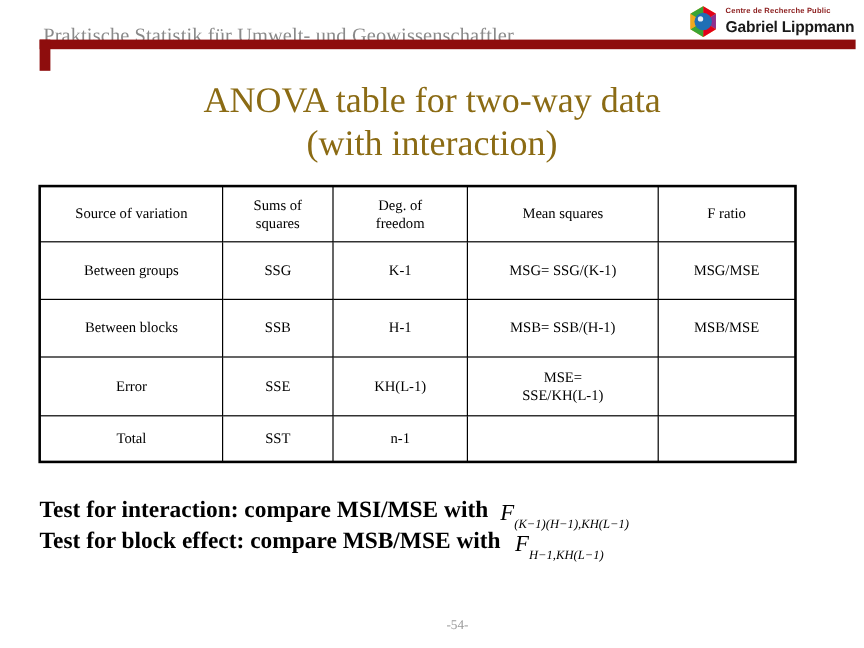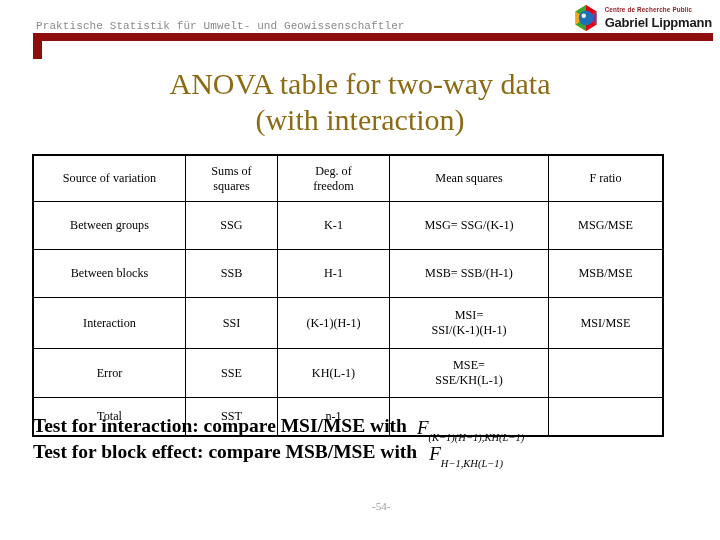--- a/index.html
+++ b/index.html
@@ -17,23 +17,23 @@
 
   
   #slide-header {
     position: absolute;
     left: 0; top: 0;
     width: 720px; height: 33px;
   }
   #header-title {
     position: absolute;
     left: 36px; top: 20px;
-    font-size: 11px;
+    font-size: 17px;
     color: #8a8a8a;
-    font-family: Liberation Mono, monospace;
+    font-family: Liberation Serif, serif;
     letter-spacing: 0.1px;
     white-space: nowrap;
   }
 
   
   #logo {
     position: absolute;
     right: 8px; top: 3px;
     height: 30px;
     display: flex;
@@ -167,21 +167,21 @@
     top: 3px;
     left: 0px;
   }
   .tl-1 .formula { margin-left: 10px; }
   .tl-2 .formula { margin-left: 12px; }
   .tl-3 .formula { margin-left: 6px; }
 
   
   #page-number {
     position: absolute;
-    left: 372px; top: 500px;
+    left: 372px; top: 515px;
     font-family: "Liberation Serif", serif;
     font-size: 11px;
     color: #9a9a9a;
   }
   #slide-date {
     position: absolute;
     right: 14px; top: 514px;
     font-family: Liberation Mono, monospace;
     font-size: 11px;
     color: #d8d8d8;
@@ -257,30 +257,20 @@
     <tr class="r-2">
       <td>Between blocks</td>
       <td>SSB</td>
       <td>H-1</td>
       <td>
         <span>MSB= SSB/(H-1)</span>
       </td>
       <td>MSB/MSE</td>
     </tr>
 
-    <tr class="r-3">
-      <td>Interaction</td>
-      <td>SSI</td>
-      <td>(K-1)(H-1)</td>
-      <td>
-        <span>MSI=</span><br>
-        <span>SSI/(K-1)(H-1)</span>
-      </td>
-      <td>MSI/MSE</td>
-    </tr>
 
     <tr class="r-4">
       <td>Error</td>
       <td>SSE</td>
       <td>KH(L-1)</td>
       <td>
         <span>MSE=</span><br>
         <span>SSE/KH(L-1)</span>
       </td>
       <td></td>

